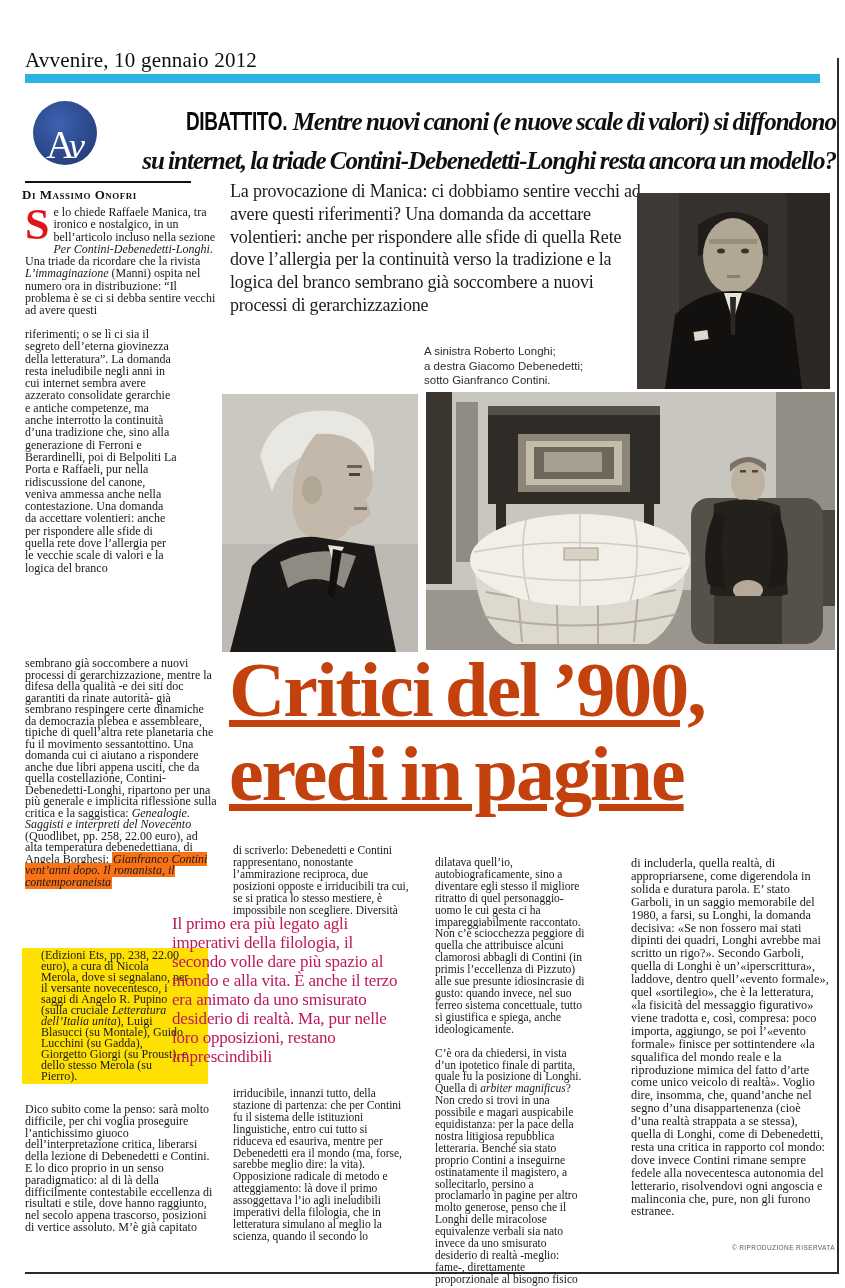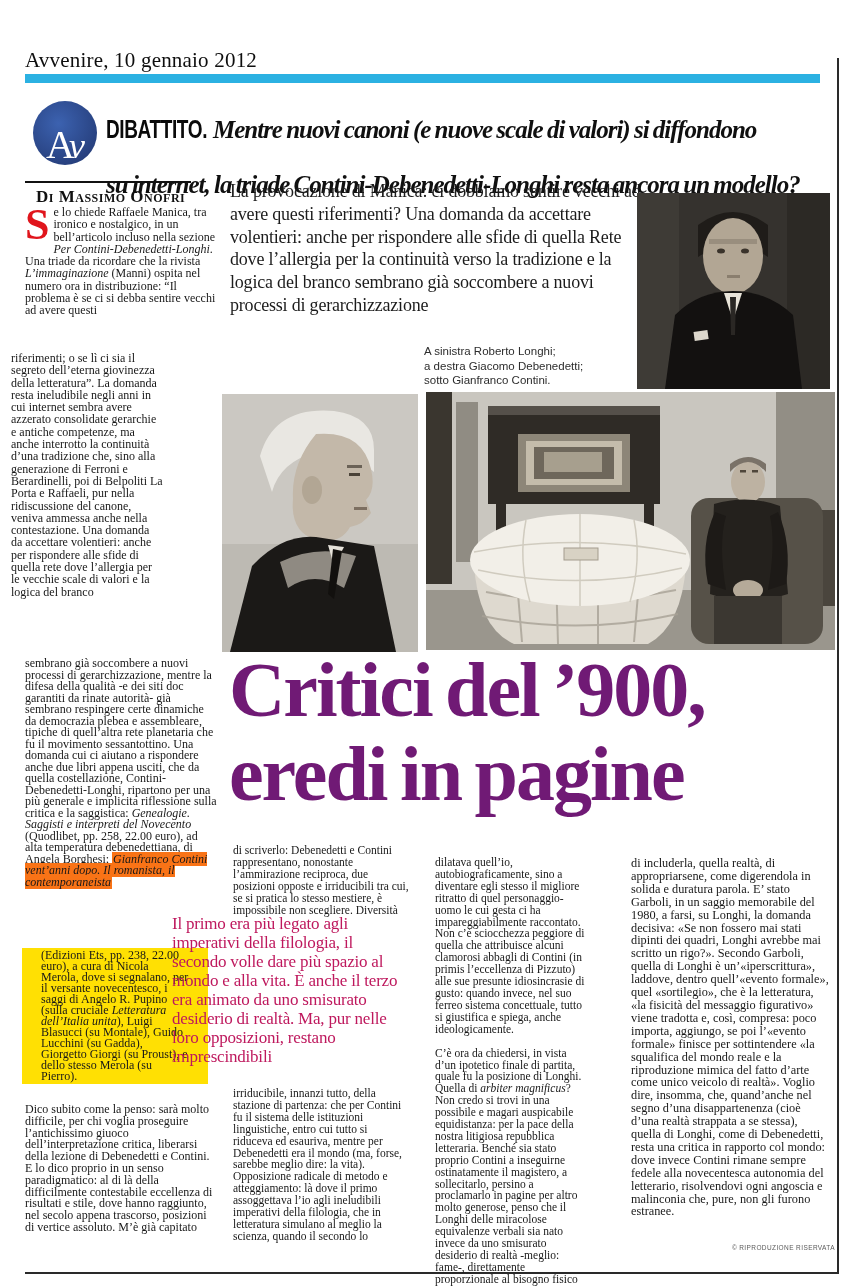--- a/index.html
+++ b/index.html
@@ -13,49 +13,49 @@
   .border-bottom{left:25px;top:1272px;width:812px;height:2px;background:#2a2a2a;}
 
   .logo{left:33px;top:101px;width:64px;height:64px;border-radius:50%;
         background:radial-gradient(circle at 40% 35%, #3c62b0, #27407e 75%);
         display:flex;align-items:flex-end;justify-content:center;}
   .logo-text{color:#fff;font-family:"Liberation Serif",serif;font-size:40px;line-height:1;
              letter-spacing:-6px;padding-right:5px;}
   .logo-text .v{font-style:italic;font-size:36px;}
 
   .kicker{left:106px;top:103px;width:730px;}
-  .kicker-line{white-space:nowrap;line-height:52px;}
+  .kicker-line{white-space:nowrap;line-height:36px;text-align:right;}
   .kicker-label{display:inline-block;font-family:"Liberation Sans",sans-serif;font-weight:700;
                 font-size:25px;letter-spacing:-0.5px;transform:scaleX(0.76);
                 transform-origin:0 78%;margin-right:-30px;color:#0a0a0a;}
   .kicker-it{font-style:italic;font-weight:700;font-size:25px;letter-spacing:-1px;
              word-spacing:-1px;color:#101010;}
 
   .byline-rule{left:25px;top:181px;width:166px;height:2px;background:#111;}
-  .byline{left:36px;top:187px;font-size:17px;font-weight:700;font-variant:small-caps;
+  .byline{left:22px;top:187px;font-size:13px;font-weight:700;font-variant:small-caps;
           letter-spacing:0.5px;color:#111;}
 
   .lede{left:230px;top:180px;width:414px;font-size:18px;line-height:22.8px;
         color:#1c1c1c;letter-spacing:-0.2px;}
 
   .body-txt{font-size:12px;line-height:12.3px;color:#181818;}
   .seg-a{left:25px;top:206px;width:192px;}
-  .seg-b{left:11px;top:328px;width:152px;margin-top:24px;}
+  .seg-b{left:25px;top:328px;width:152px;}
   .seg-c{left:25px;top:658px;width:192px;line-height:11.5px;}
   .seg-d{left:22px;top:948px;width:148px;line-height:11px;background:#ffe003;padding:2px 19px;}
   .seg-e{left:25px;top:1104px;width:192px;line-height:11.8px;}
   .dropcap{float:left;color:#e0151c;font-weight:700;font-size:44px;line-height:36px;
            margin:1px 4px 0 0;}
   mark.hl{background:#f97316;color:inherit;padding:0 1px;}
 
   .caption{left:424px;top:344px;width:210px;font-family:"Liberation Sans",sans-serif;
            font-size:11.5px;line-height:14.5px;color:#2d2d2d;}
 
   .headline{left:229px;top:648px;width:610px;font-weight:700;font-size:78px;line-height:84px;
-            letter-spacing:-2px;word-spacing:-4px;color:#701a75;white-space:nowrap;}
+            letter-spacing:-2px;word-spacing:-4px;color:#c2410c;white-space:nowrap;text-decoration:underline;}
 
   .pullquote{left:172px;top:914px;width:238px;font-size:17px;line-height:19px;
              color:#be185d;letter-spacing:-0.2px;}
 
   .col-a1{left:233px;top:845px;width:176px;font-size:11.5px;line-height:11.9px;}
   .col-a2{left:233px;top:1088px;width:176px;font-size:11.5px;line-height:11.9px;}
   .col-b {left:423px;top:845px;width:176px;font-size:11.5px;line-height:11.9px;}
   .col-c {left:619px;top:845px;width:223px;font-size:12.3px;line-height:12.9px;}
   .col-b p,.col-c p{margin:12px;font-family:Liberation Serif, serif;}
   .copyright{left:612px;top:1244px;width:223px;text-align:right;

